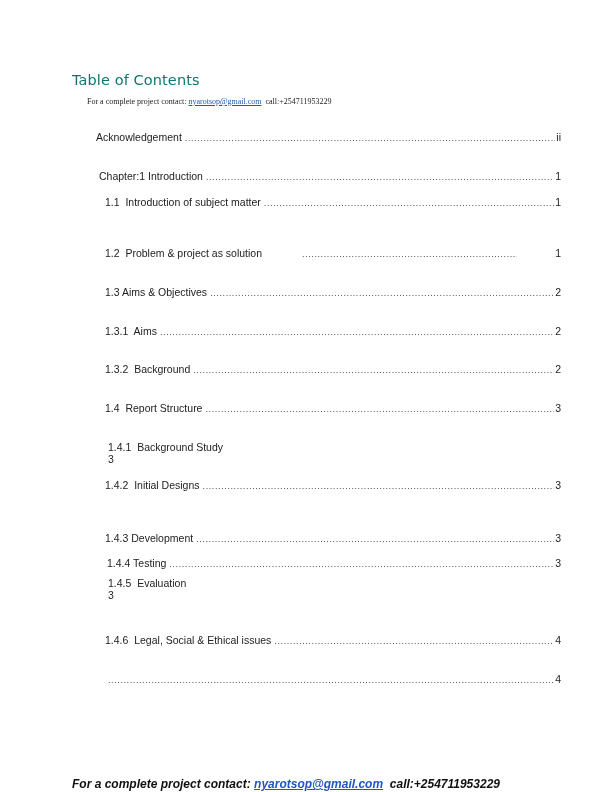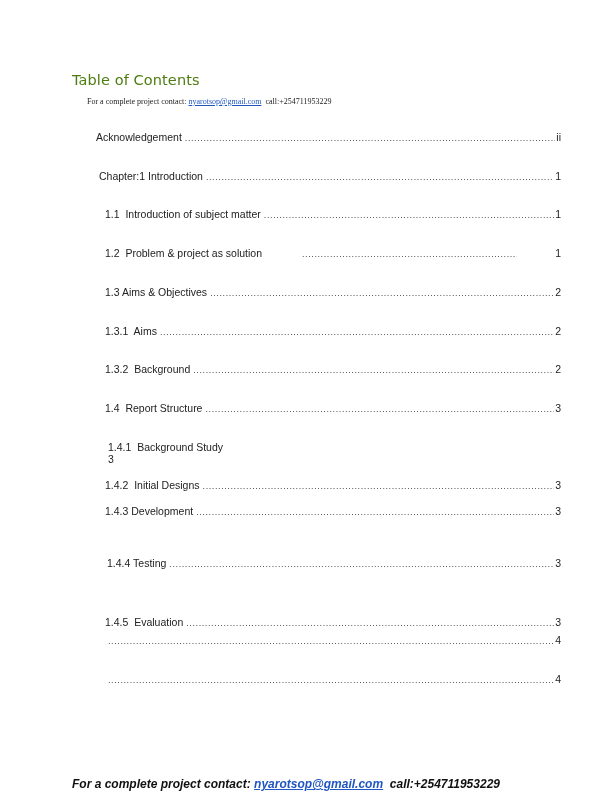--- a/index.html
+++ b/index.html
@@ -1,17 +1,17 @@
 <!DOCTYPE html>
 <html><head>
 <meta charset="utf-8">
 <style>
   html, body { margin: 0; padding: 0; background: #ffffff; }
   body { width: 612px; height: 792px; position: relative; overflow: hidden; font-family: "Liberation Sans", sans-serif; color: #222; }
-  .title { position: absolute; left: 72px; top: 72px; font-family: "DejaVu Sans", sans-serif; font-size: 14.5px; color: #4d7c0f; letter-spacing: 0.1px; text-align: center; }
+  .title { position: absolute; left: 72px; top: 72px; font-family: "DejaVu Sans", sans-serif; font-size: 14.5px; color: #0f766e; letter-spacing: 0.1px; text-align: center; }
   .contact-top { position: absolute; left: 87px; top: 97px; font-family: "Liberation Serif", serif; font-size: 8px; color: #222; white-space: pre; }
   .contact-top a { color: #1f56c2; text-decoration: underline; }
   .toc-row { position: absolute; display: flex; align-items: baseline; font-size: 10.5px; color: #222; height: 14px; margin-left: 20px; }
   .toc-row .label { white-space: pre; }
   .toc-row .dots { flex: 1; overflow: hidden; white-space: nowrap; margin: 0 1px 0 3px; color: #444; letter-spacing: 0.6px; font-size: 9px; }
   .toc-row .page { white-space: nowrap; }
   .footer { position: absolute; left: 72px; top: 777px; font-size: 12px; font-weight: bold; font-style: italic; color: #111; white-space: pre; }
   .footer a { color: #1f56c2; text-decoration: underline; }
 </style>
 </head>
@@ -26,21 +26,21 @@
       <div class="toc-row" style="left: 76px; top: 131px; width: 465px;">
         <span class="label">Acknowledgement</span>
         <span class="dots">........................................................................................................................................................................................................</span>
         <span class="page">ii</span>
       </div>
       <div class="toc-row" style="left: 79px; top: 170px; width: 462px; justify-content: center;">
         <span class="label">Chapter:1 Introduction</span>
         <span class="dots">........................................................................................................................................................................................................</span>
         <span class="page">1</span>
       </div>
-      <div class="toc-row" style="left: 85px; top: 208px; width: 456px;">
+      <div class="toc-row" style="left: 85px; top: 196px; width: 456px;">
         <span class="label">1.1  Introduction of subject matter</span>
         <span class="dots">........................................................................................................................................................................................................</span>
         <span class="page">1</span>
       </div>
       <div class="toc-row" style="left: 85px; top: 247px; width: 456px; gap: 37px;">
         <span class="label">1.2  Problem &amp; project as solution</span>
         <span class="dots">........................................................................................................................................................................................................</span>
         <span class="page">1</span>
       </div>
       <div class="toc-row" style="left: 85px; top: 286px; width: 456px; justify-content: flex-end;">
@@ -66,36 +66,37 @@
       <div class="toc-row" style="left: 85px; top: 441px; width: 456px; flex-direction: column;">
         <span class="label">1.4.1  Background Study</span>
         <span class="dots">........................................................................................................................................................................................................</span>
         <span class="page">3</span>
       </div>
       <div class="toc-row" style="left: 85px; top: 479px; width: 456px;">
         <span class="label">1.4.2  Initial Designs</span>
         <span class="dots">........................................................................................................................................................................................................</span>
         <span class="page">3</span>
       </div>
-      <div class="toc-row" style="left: 85px; top: 505px; width: 456px; justify-content: space-between;">
+      <div class="toc-row" style="left: 85px; top: 532px; width: 456px; justify-content: space-between;">
         <span class="label">1.4.3 Development</span>
         <span class="dots">........................................................................................................................................................................................................</span>
         <span class="page">3</span>
       </div>
       <div class="toc-row" style="left: 87px; top: 557px; width: 454px;">
         <span class="label">1.4.4 Testing</span>
         <span class="dots">........................................................................................................................................................................................................</span>
         <span class="page">3</span>
       </div>
-      <div class="toc-row" style="left: 85px; top: 616px; width: 456px;">
+      <div class="toc-row" style="left: 85px; top: 577px; width: 456px; flex-direction: column;">
         <span class="label">1.4.5  Evaluation</span>
         <span class="dots">........................................................................................................................................................................................................</span>
         <span class="page">3</span>
       </div>
       <div class="toc-row" style="left: 85px; top: 634px; width: 456px;">
+        <span class="label">1.4.6  Legal, Social &amp; Ethical issues</span>
         <span class="dots">........................................................................................................................................................................................................</span>
         <span class="page">4</span>
       </div>
       <div class="toc-row" style="left: 85px; top: 673px; width: 456px;">
         <span class="dots">........................................................................................................................................................................................................</span>
         <span class="page">4</span>
       </div>
     </div>
 
   <div class="footer"><span>For a complete project contact: </span><a>nyarotsop@gmail.com</a><span>  call:+254711953229</span></div>

